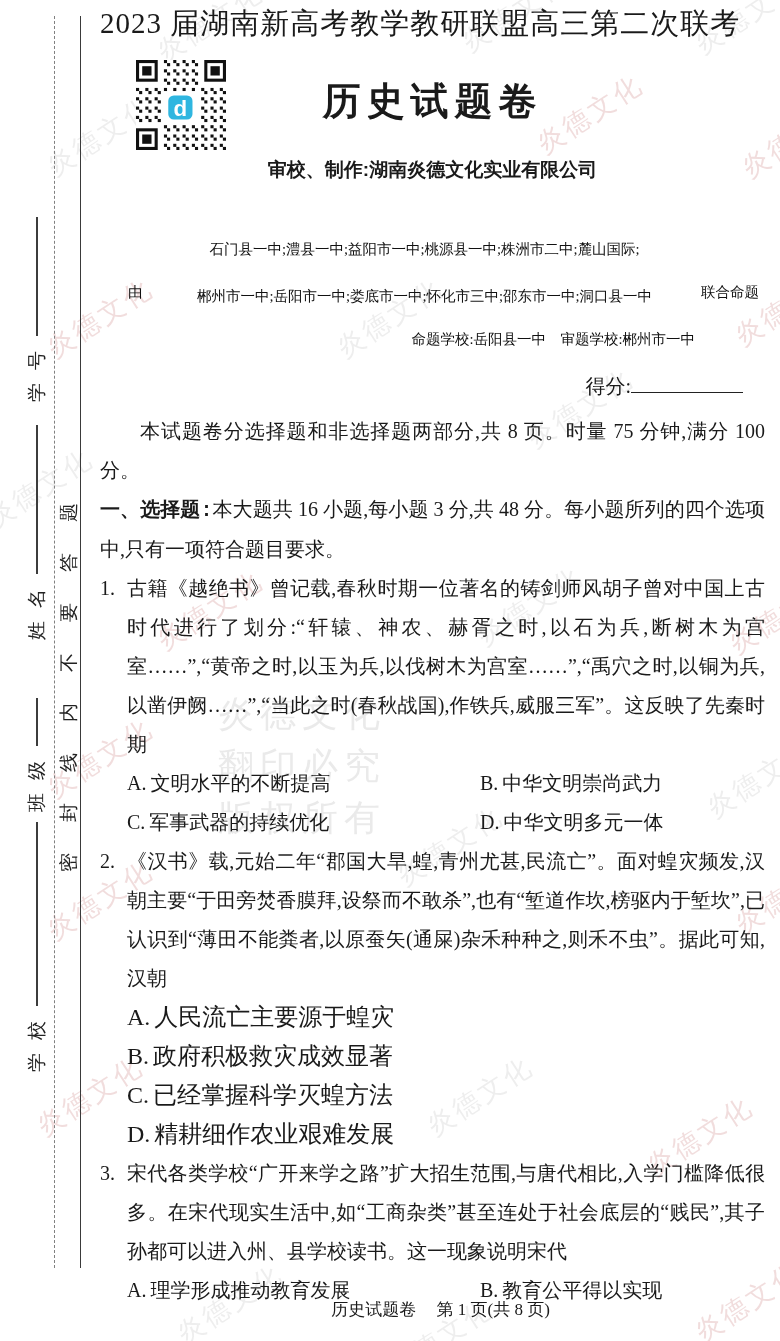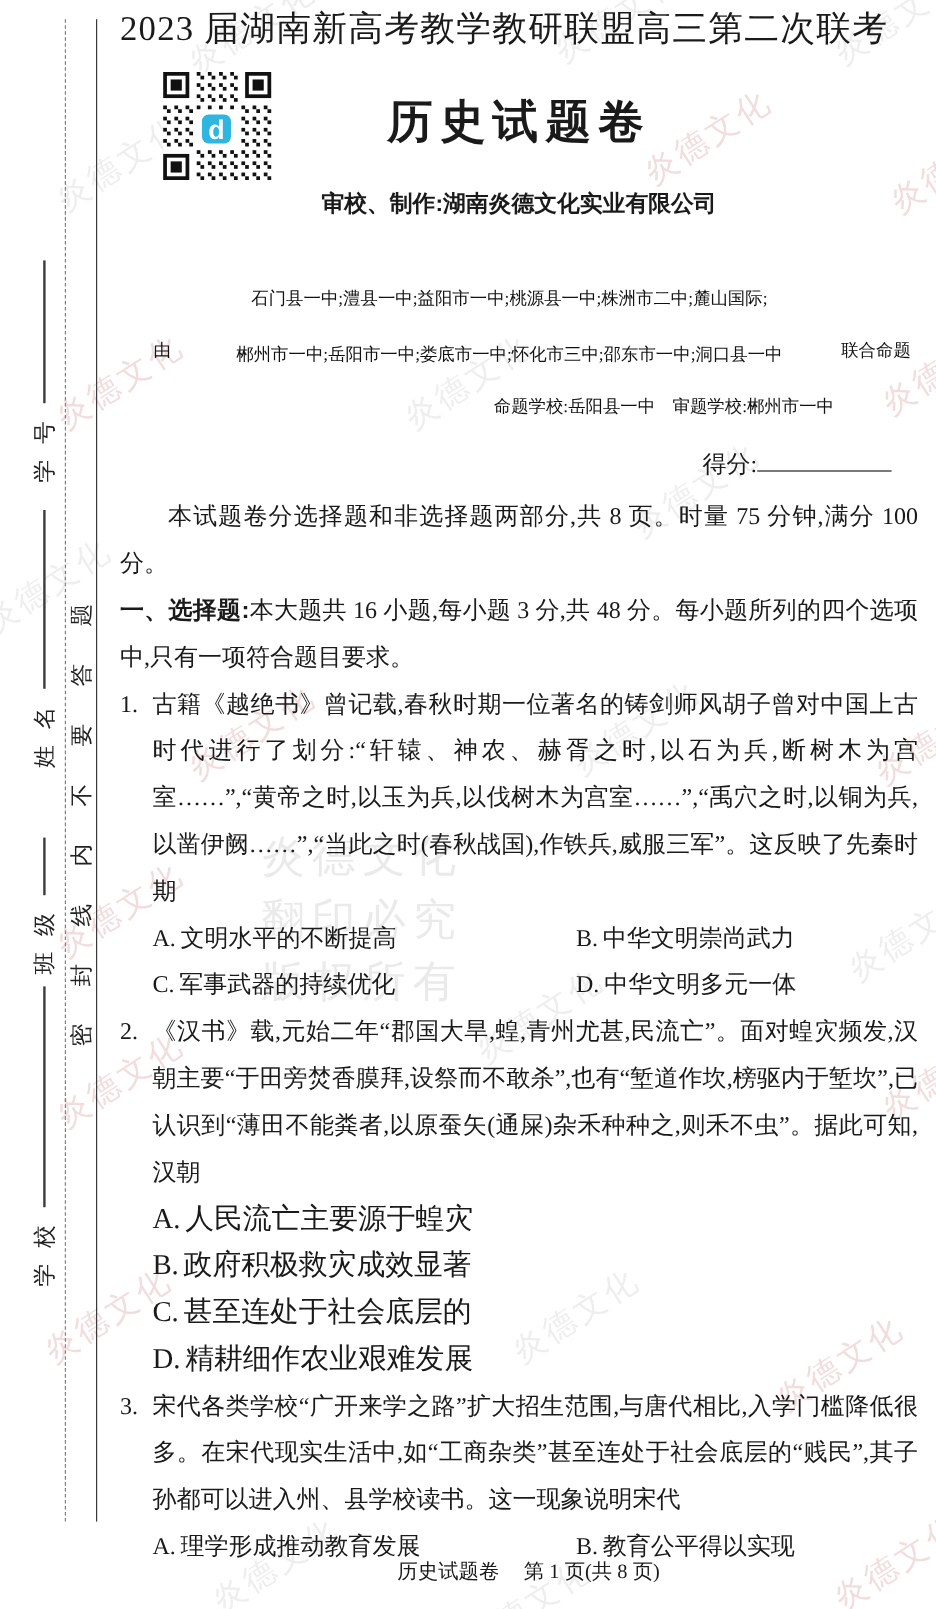--- a/index.html
+++ b/index.html
@@ -61,21 +61,21 @@
   .school-block{display:flex;align-items:stretch;margin:14px 0 0 28px;font-size:14.5px;color:#111;}
   .school-by{align-self:center;width:26px;}
   .school-mid{flex:1;text-align:center;}
   .school-mid .sline{line-height:47px;white-space:nowrap;}
   .school-mid .setter{line-height:38px;white-space:nowrap;text-align:right;}
   .school-joint{align-self:center;width:70px;white-space:nowrap;text-align:center;}
   .score-row{margin:14px 22px 0 0;text-align:right;font-size:20px;font-weight:400;}
   .score-row .scoreline{display:inline-block;width:112px;height:1em;border-bottom:1.5px solid #222;}
   .intro{margin:12px 0 0;text-indent:2em;font-size:20px;line-height:39px;text-align:justify;}
   .section-head{margin:0;font-size:20px;line-height:39px;text-align:justify;}
-  .section-head b{font-family:Liberation Sans, sans-serif;font-weight:700;}
+  .section-head b{font-family:Liberation Mono, monospace;font-weight:700;}
   .question{position:relative;margin:0;padding-left:27px;font-size:20px;line-height:39px;text-align:justify;}
   .qnum{position:absolute;left:0;top:0;}
   .opts2{display:grid;grid-template-columns:353px auto;padding-left:27px;font-size:20px;line-height:39px;}
   .opts1{padding-left:27px;font-size:24px;line-height:39px;}
   .opt .okey{margin-right:4px;}
   .footer{position:absolute;left:108px;bottom:20px;width:665px;text-align:center;font-size:17px;z-index:1;}
   .fspace{display:inline-block;width:1.2em;}
 </style>
 </head>
 <body>
@@ -304,21 +304,21 @@
     <div class="opt"><span class="okey">D.</span><span>中华文明多元一体</span></div>
   </div>
 
   <div class="question">
     <span class="qnum">2.</span>
     <span>《汉书》载,元始二年“郡国大旱,蝗,青州尤甚,民流亡”。面对蝗灾频发,汉朝主要“于田旁焚香膜拜,设祭而不敢杀”,也有“堑道作坎,榜驱内于堑坎”,已认识到“薄田不能粪者,以原蚕矢(通屎)杂禾种种之,则禾不虫”。据此可知,汉朝</span>
   </div>
   <div class="opts1">
     <div class="opt"><span class="okey">A.</span><span>人民流亡主要源于蝗灾</span></div>
     <div class="opt"><span class="okey">B.</span><span>政府积极救灾成效显著</span></div>
-    <div class="opt"><span class="okey">C.</span><span>甚至连处于社会底层的</span></div>
+    <div class="opt"><span class="okey">C.</span><span>已经掌握科学灭蝗方法</span></div>
     <div class="opt"><span class="okey">D.</span><span>精耕细作农业艰难发展</span></div>
   </div>
 
   <div class="question">
     <span class="qnum">3.</span>
     <span>宋代各类学校“广开来学之路”扩大招生范围,与唐代相比,入学门槛降低很多。在宋代现实生活中,如“工商杂类”甚至连处于社会底层的“贱民”,其子孙都可以进入州、县学校读书。这一现象说明宋代</span>
   </div>
   <div class="opts2">
     <div class="opt"><span class="okey">A.</span><span>理学形成推动教育发展</span></div>
     <div class="opt"><span class="okey">B.</span><span>教育公平得以实现</span></div>

